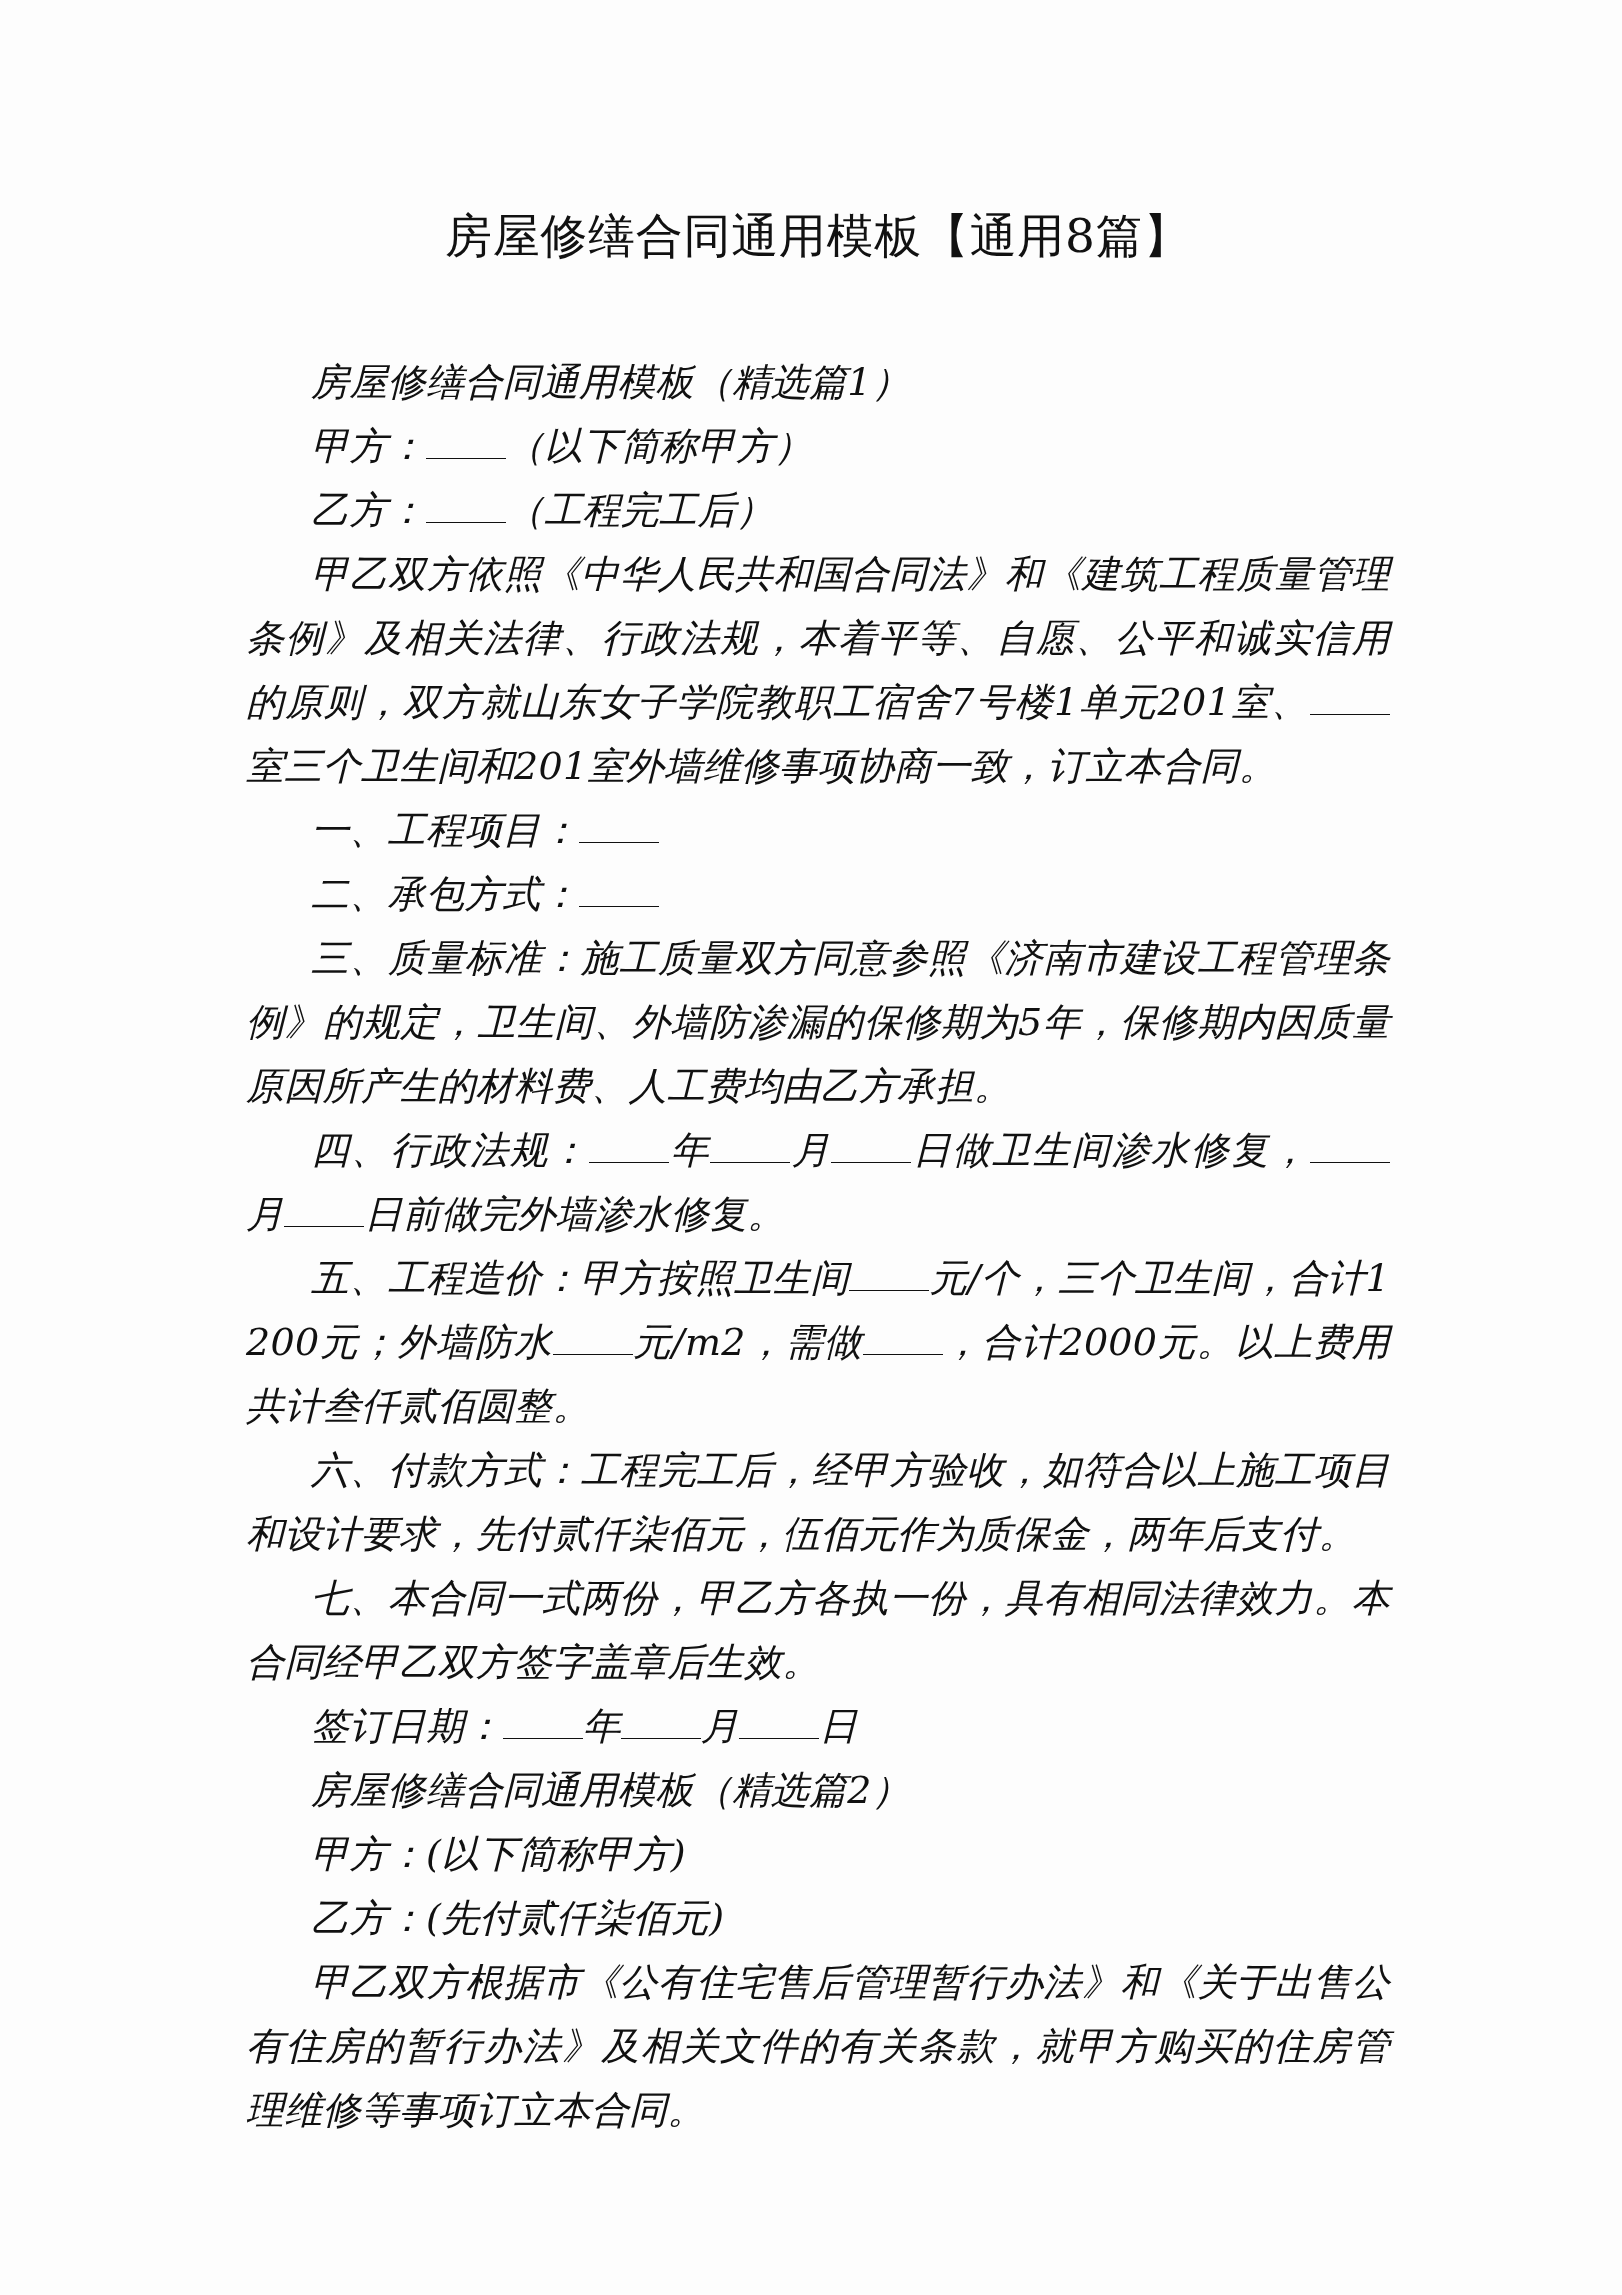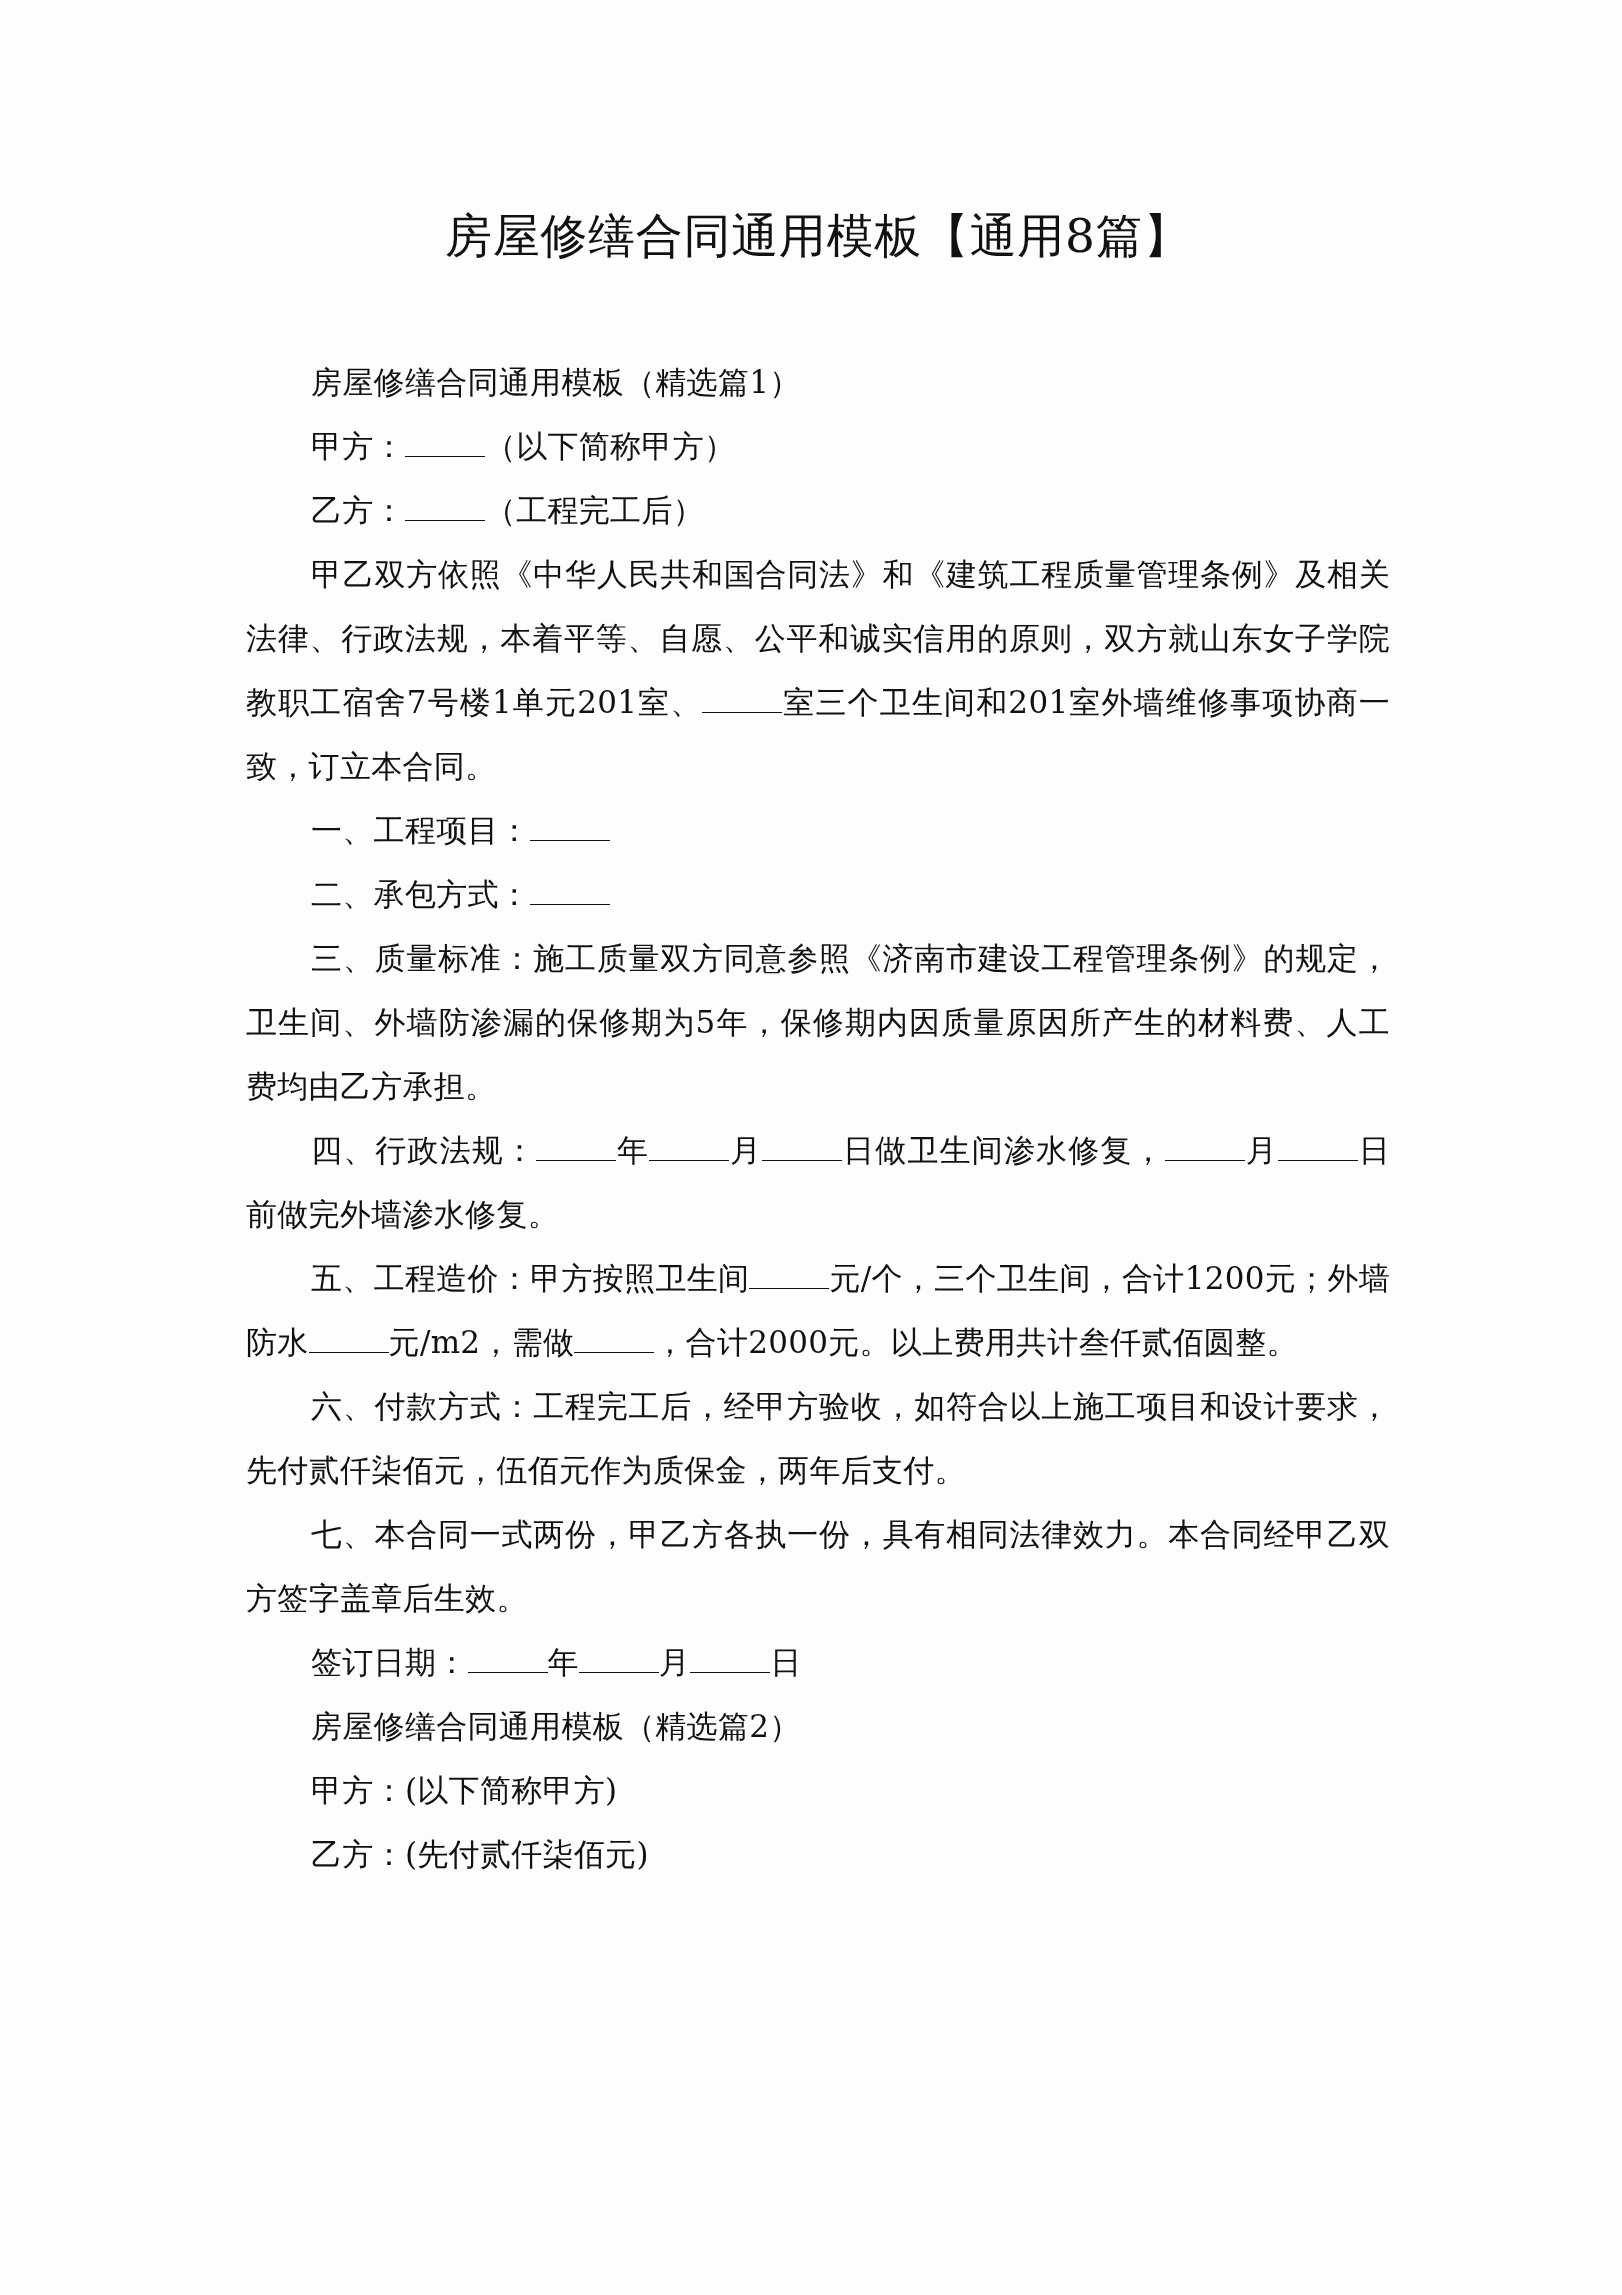--- a/index.html
+++ b/index.html
@@ -30,22 +30,23 @@
       font-size: 47px;
       line-height: 79px;
       letter-spacing: 0.7px;
       white-space: nowrap;
     }
     .body {
       position: absolute;
       left: 0;
       top: 350px;
       width: 1144px;
-      font-size: 31px;
+      font-size: 38px;
       line-height: 64px;
+      font-style: italic;
     }
     .p {
       margin: 0;
       text-indent: 65px;
       text-align: justify;
       text-align-last: left;
       word-break: break-all;
       letter-spacing: 0.3px;
     }
     .blank {
@@ -84,15 +85,16 @@
     <p class="p">六、付款方式：工程完工后，经甲方验收，如符合以上施工项目和设计要求，先付贰仟柒佰元，伍佰元作为质保金，两年后支付。</p>
 
     <p class="p">七、本合同一式两份，甲乙方各执一份，具有相同法律效力。本合同经甲乙双方签字盖章后生效。</p>
 
 
     <p class="p"><span>签订日期：</span><span class="blank"></span><span>年</span><span class="blank"></span><span>月</span><span class="blank"></span><span>日</span></p>
 
     <p class="p">房屋修缮合同通用模板（精选篇2）</p>
     <p class="p">甲方：(以下简称甲方)</p>
     <p class="p">乙方：(先付贰仟柒佰元)</p>
+    <p class="p">甲乙双方根据市《公有住宅售后管理暂行办法》和《关于出售公有住房的暂行办法》及相关文件的有关条款，就甲方购买的住房管理维修等事项订立本合同。</p>
   </div>
 </div>
 
 
 </body></html>

